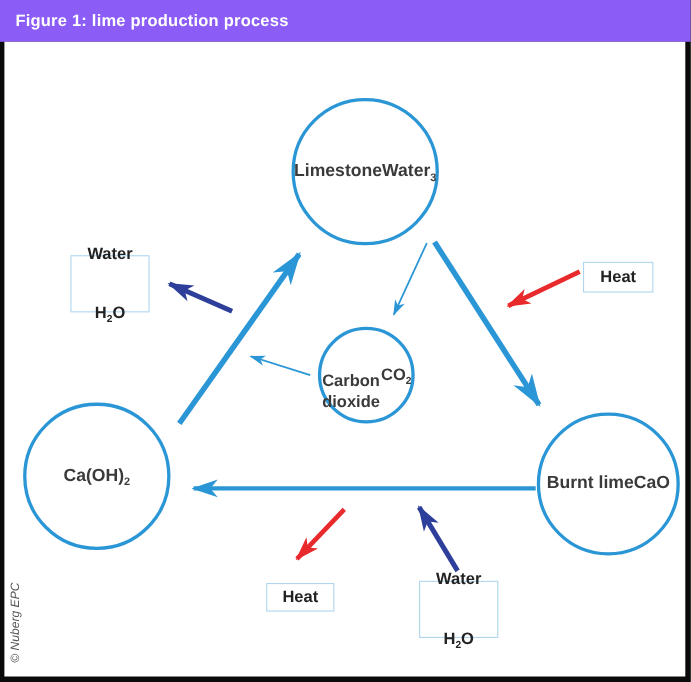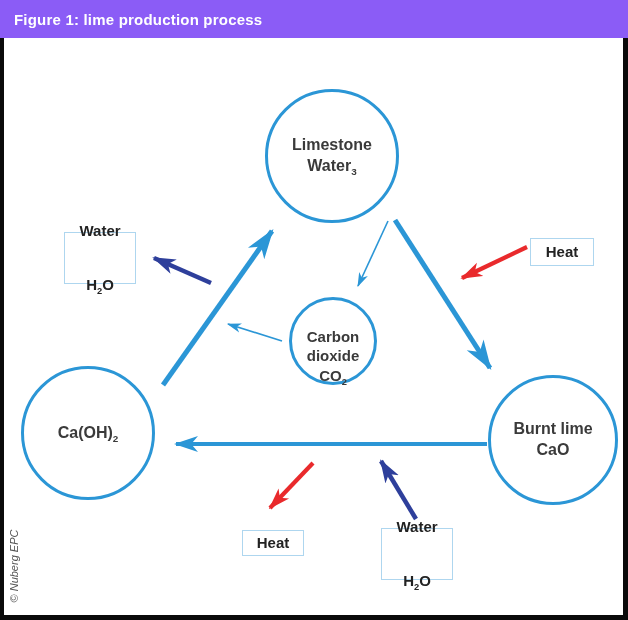--- a/index.html
+++ b/index.html
@@ -23,21 +23,21 @@
     font-size:15px;font-weight:bold;margin-left:14px;letter-spacing:.2px;
   }
   .content{
     position:absolute;left:4px;top:38px;width:619px;height:577px;
     background:#ffffff;
   }
   .arrows-svg{position:absolute;left:0;top:0;width:619px;height:577px;}
   .circle{
     position:absolute;border-radius:50%;
     border:3px solid #2b96d6;background:#ffffff;
-    display:flex;flex-direction:column;align-items:center;justify-content:center;
+    display:flex;align-items:center;justify-content:center;
     text-align:center;color:#3a3a3a;font-weight:bold;font-size:16px;line-height:1.3;
     box-sizing:border-box;
   }
   .circle .cname{display:block;}
   .circle-limestone{left:261px;top:51px;width:134px;height:134px;}
   .circle-co2{left:285px;top:259px;width:88px;height:88px;font-size:15px;}
   .circle-co2 .cname{width:62px;margin-top:30px;}
   .circle-hydrated{left:17px;top:328px;width:134px;height:134px;}
   .circle-burnt{left:484px;top:337px;width:130px;height:130px;}
   .labelbox{

